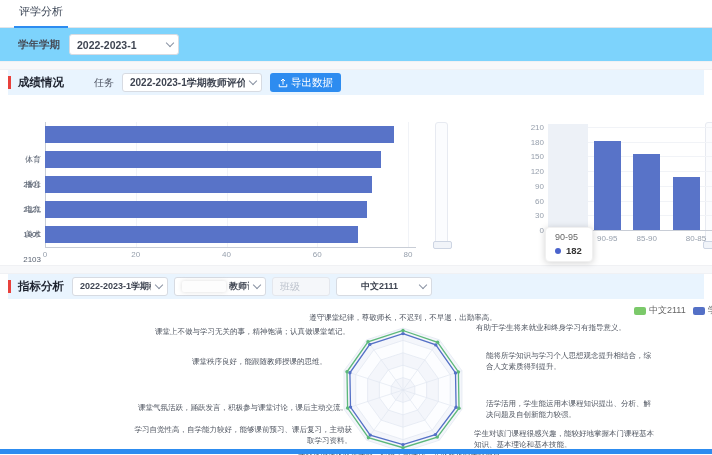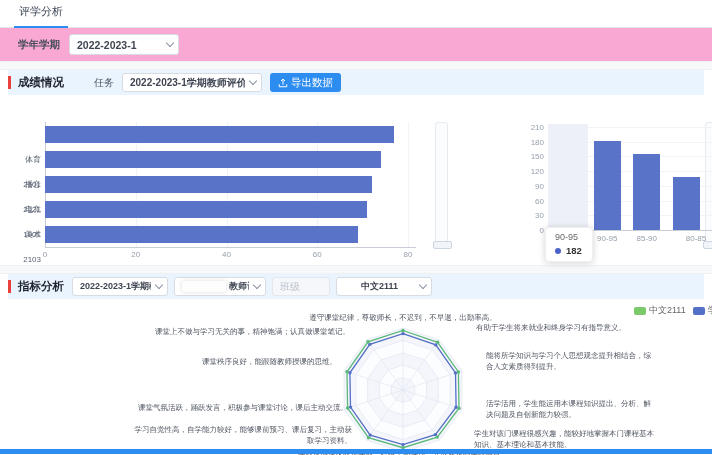--- a/index.html
+++ b/index.html
@@ -2,21 +2,21 @@
 <html><head>
 <meta charset="utf-8">
 <style>
   html,body{margin:0;padding:0;background:#fff;}
   .page{position:relative;width:712px;height:455px;background:#fff;overflow:hidden;
         font-family:"Liberation Sans","DejaVu Sans",sans-serif;color:#333;}
   
   .tabbar{height:27px;border-bottom:1px solid #e3e5e9;display:flex;align-items:flex-end;padding-left:14px;background:#fff;}
   .tab{font-size:11px;color:#3d4757;padding:0 5px 7px;border-bottom:2px solid #2d8cf0;margin-bottom:-1px;cursor:pointer;}
   
-  .filter-bar{height:33px;display:flex;align-items:center;padding-left:18px;background:#f9a8d4;}
+  .filter-bar{height:33px;display:flex;align-items:center;padding-left:18px;background:#7dd3fc;}
   .flabel{font-size:10.5px;font-weight:bold;color:#474d59;margin-right:9px;}
   .select{display:flex;align-items:center;height:21px;background:#fff;border:1px solid #d7dbe2;border-radius:3px;
           padding:0 5px 0 7px;box-sizing:border-box;cursor:pointer;}
   .sel-val{font-size:10.5px;font-weight:bold;color:#3f4552;white-space:nowrap;overflow:hidden;flex:1;}
   .chev{width:5px;height:5px;border-right:1px solid #8a93a3;border-bottom:1px solid #8a93a3;
         transform:rotate(45deg);flex:none;margin-left:5px;margin-top:-3px;}
   .hr-gap{height:7px;background:#f7f8fa;border-top:1px solid #f0f1f4;border-bottom:1px solid #f0f1f4;}
   
   .card{margin:0 8px;background:#fff;}
   .sec-header{height:25px;background:#e9f4fe;display:flex;align-items:center;}
@@ -240,20 +240,20 @@
         </svg>
       <div id="radar-labels">
           <div class="radar-label" style="top: 14px; left: 395px; transform: translateX(-50%); white-space: nowrap;">遵守课堂纪律，尊敬师长，不迟到，不早退，出勤率高。</div>
           <div class="radar-label" style="top: 24px; left: 468px; width: 205px;">有助于学生将来就业和终身学习有指导意义。</div>
           <div class="radar-label" style="top: 52px; left: 478px; width: 170px;">能将所学知识与学习个人思想观念提升相结合，综合人文素质得到提升。</div>
           <div class="radar-label" style="top: 100px; left: 478px; width: 172px;">活学活用，学生能运用本课程知识提出、分析、解决问题及自创新能力较强。</div>
           <div class="radar-label" style="top: 130px; left: 466px; width: 180px;">学生对该门课程很感兴趣，能较好地掌握本门课程基本知识、基本理论和基本技能。</div>
           <div class="radar-label" style="top: 150px; left: 395px; transform: translateX(-50%); white-space: nowrap;">实践课能理论联系实际、积极主动操作，完成规定的实践项目。</div>
           <div class="radar-label" style="top: 126px; right: 352px; width: 220px; text-align: right;">学习自觉性高，自学能力较好，能够课前预习、课后复习，主动获取学习资料。</div>
           <div class="radar-label" style="top: 104px; right: 356px; width: 235px; text-align: right;">课堂气氛活跃，踊跃发言，积极参与课堂讨论，课后主动交流。</div>
-          <div class="radar-label" style="top: 58px; right: 367px; width: 230px; text-align: right;">课堂秩序良好，能跟随教师授课的思维。</div>
+          <div class="radar-label" style="top: 58px; right: 377px; width: 230px; text-align: right;">课堂秩序良好，能跟随教师授课的思维。</div>
           <div class="radar-label" style="top: 28px; right: 354px; width: 235px; text-align: right;">课堂上不做与学习无关的事，精神饱满；认真做课堂笔记。</div>
         </div>
     </div>
   </div>
 
   <div class="bottom-bar"></div>
 </div>
 
 </body></html>

